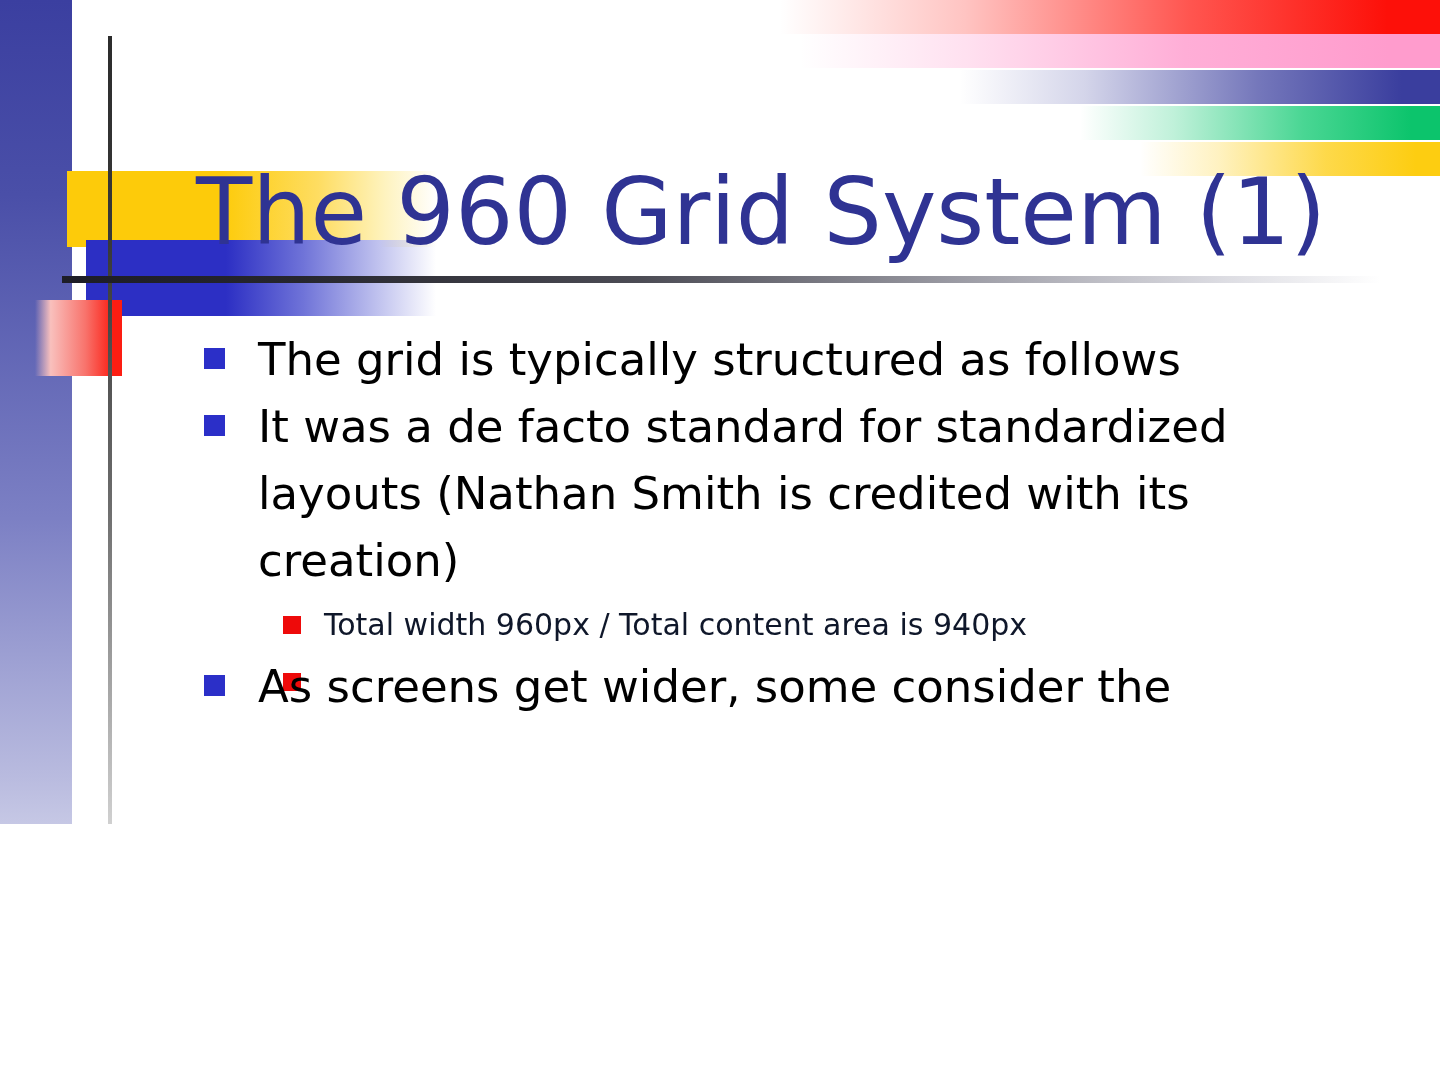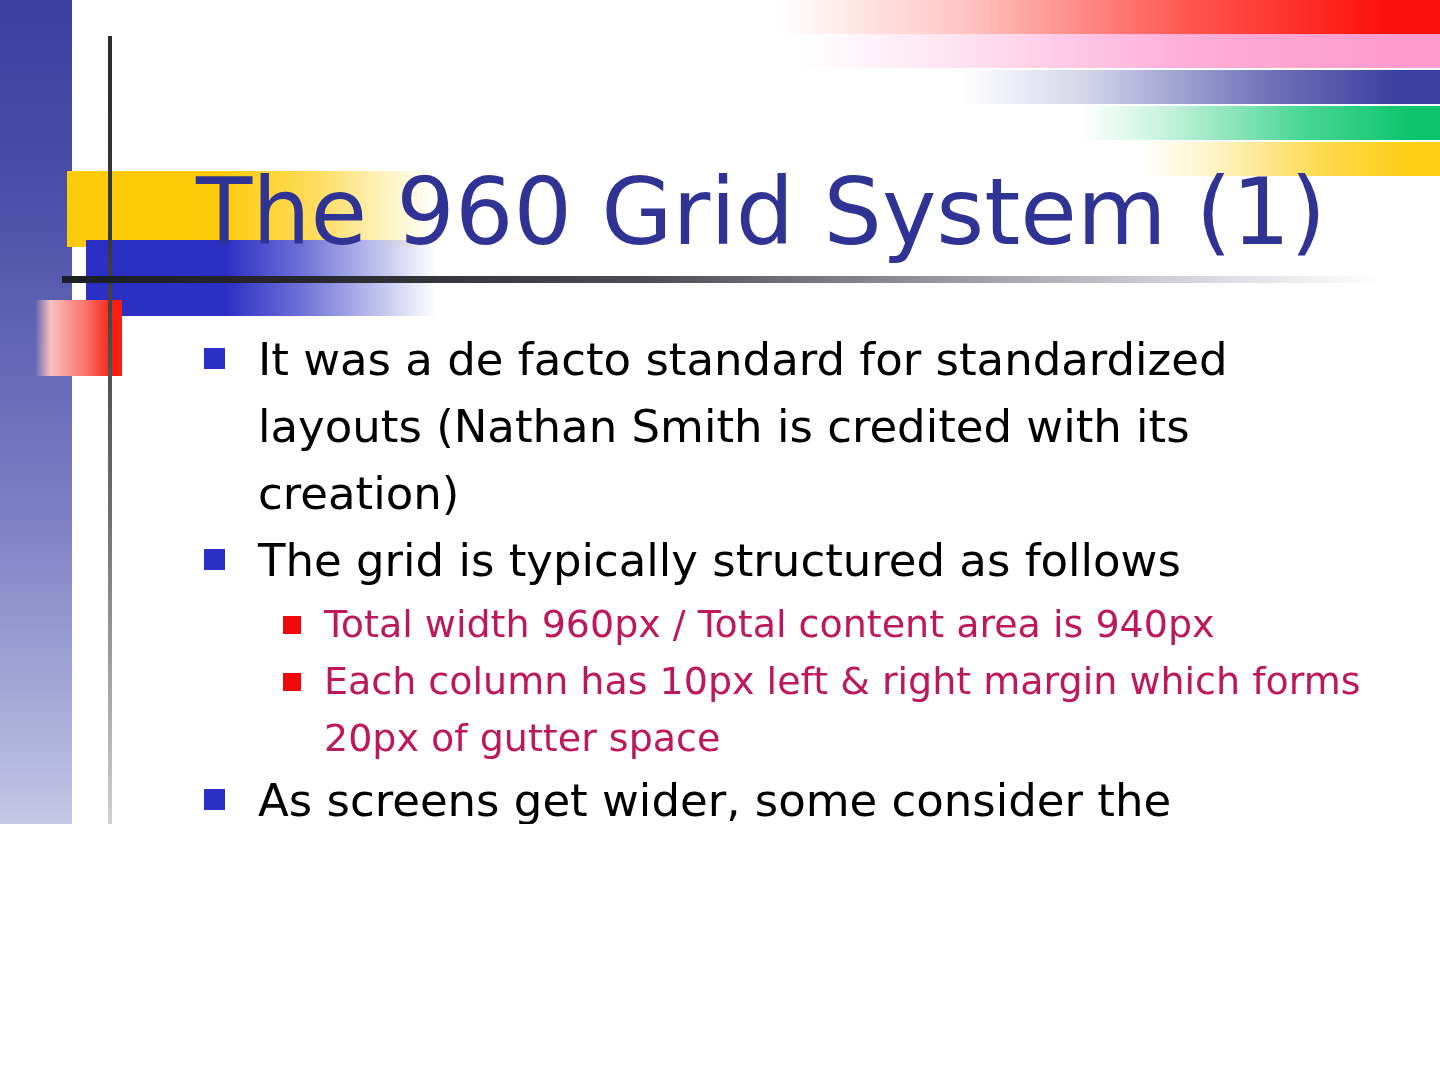--- a/index.html
+++ b/index.html
@@ -155,23 +155,23 @@
     left: 8px;
     top: 22px;
     width: 21px;
     height: 21px;
     background: #2b2fc8;
   }
 
   .bullet-l2 {
     position: relative;
     padding-left: 128px;
-    font-size: 38px;
+    font-size: 30px;
     line-height: 57px;
-    color: #be185d;
+    color: #0f172a;
   }
   .bullet-l2 .marker {
     position: absolute;
     left: 87px;
     top: 20px;
     width: 18px;
     height: 18px;
     background: #ee0a0a;
   }
 
@@ -209,40 +209,36 @@
   <div class="deco-hline"></div>
 
   <div class="bottom-band"></div>
 
   <div class="title">The 960 Grid System (1)</div>
 
   <div class="body-area">
 
     <div class="bullet-l1">
       <span class="marker"></span>
-      <span>It was a de facto standard for standardized layouts (Nathan Smith is credited with its creation)</span>
+      <span>The grid is typically structured as follows</span>
     </div>
 
     <div class="bullet-l1">
       <span class="marker"></span>
-      <span>The grid is typically structured as follows</span>
+      <span>It was a de facto standard for standardized layouts (Nathan Smith is credited with its creation)</span>
     </div>
 
     <div class="sub-group">
       <div class="bullet-l2">
         <span class="marker"></span>
         <span>Total width 960px / Total content area is 940px</span>
       </div>
       <div class="bullet-l2">
         <span class="marker"></span>
       </div>
-      <div class="bullet-l2">
-        <span class="marker"></span>
-        <span>Each column has 10px left &amp; right margin which forms 20px of gutter space</span>
-      </div>
     </div>
 
     <div class="bullet-l1">
       <span class="marker"></span>
       <span>As screens get wider, some consider the</span>
     </div>
 
   </div>
 
   <div class="slide-number">Slide 3</div>

